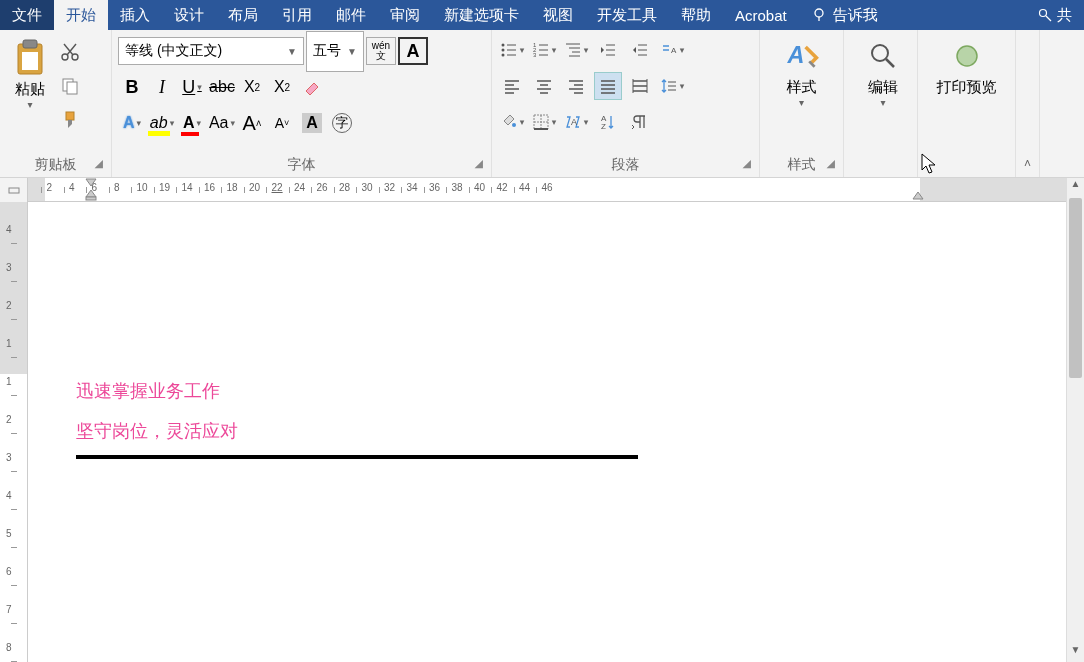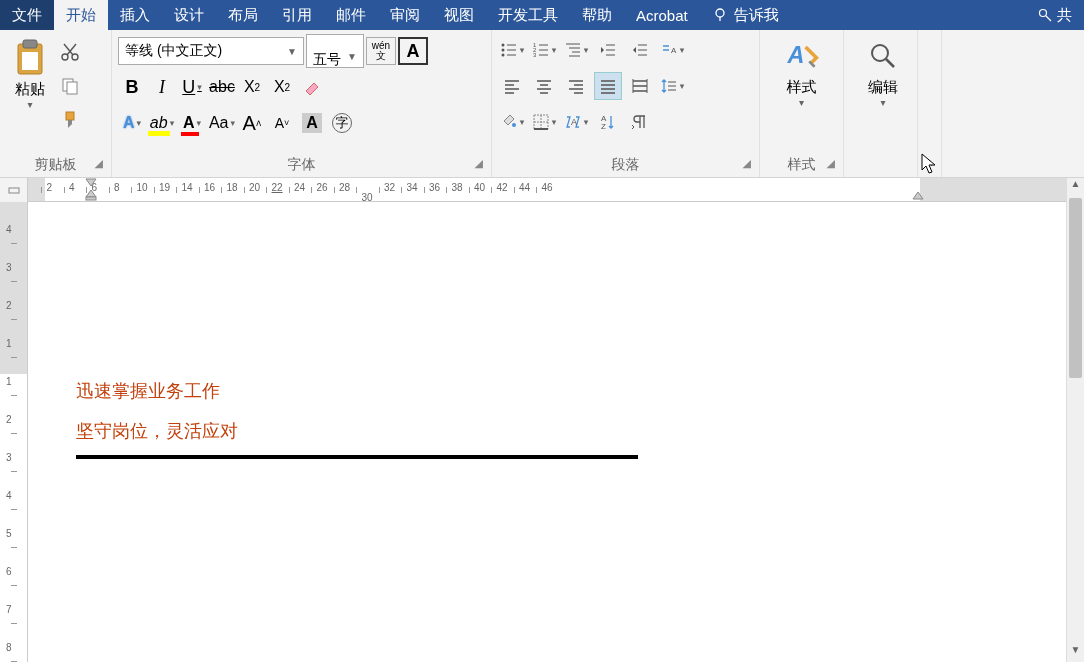--- a/index.html
+++ b/index.html
@@ -22,21 +22,21 @@
 .paste-btn { display: flex; flex-direction: column; align-items: center; padding: 4px 6px; cursor: pointer; }
 .paste-btn .icon { width: 36px; height: 40px; }
 .paste-label { font-size: 15px; margin-top: 2px; }
 .small-btns { display: flex; flex-direction: column; gap: 10px; margin-left: 4px; padding-top: 6px; }
 .small-btn { width: 24px; height: 24px; cursor: pointer; display: flex; align-items: center; justify-content: center; }
 
 .font-group .ribbon-group-content { flex-direction: column; gap: 2px; }
 .font-row { display: flex; align-items: center; gap: 2px; height: 34px; }
 .font-name { width: 186px; height: 28px; border: 1px solid #ababab; background: #fff; display: flex; align-items: center; padding: 0 6px; font-size: 14px; }
 .font-name .dd { margin-left: auto; font-size: 10px; color: #666; }
-.font-size { width: 58px; height: 34px; border: 1px solid #ababab; background: #fff; display: flex; padding: 16px 6px; font-size: 14px; }
+.font-size { width: 58px; height: 41px; border: 1px solid #ababab; background: #fff; display: flex; align-items: center; padding: 5px 6px; font-size: 14px; }
 .font-size .dd { margin-left: auto; font-size: 10px; color: #666; }
 .rbtn { min-width: 28px; height: 28px; display: flex; align-items: center; justify-content: center; cursor: pointer; font-size: 16px; position: relative; }
 .rbtn .dd { font-size: 9px; color: #666; margin-left: 2px; }
 .rbtn.bold { font-weight: bold; font-size: 18px; }
 .rbtn.italic { font-style: italic; font-family: "Times New Roman"; font-size: 18px; }
 .rbtn.underline { text-decoration: underline; font-size: 18px; }
 .rbtn.strike { text-decoration: line-through; }
 .wen-box { width: 30px; height: 28px; border: 1px solid #ababab; display: flex; flex-direction: column; align-items: center; justify-content: center; font-size: 10px; line-height: 10px; }
 .a-box { width: 30px; height: 28px; border: 2px solid #333; display: flex; align-items: center; justify-content: center; font-size: 18px; font-weight: bold; }
 
@@ -53,21 +53,21 @@
 .h-ruler .tick { position: absolute; top: 4px; }
 
 .doc-area { display: flex; height: 460px; background: #9b9b9b; }
 .v-ruler { width: 28px; background: #fff; border-right: 1px solid #ccc; position: relative; font-size: 10px; color: #666; }
 .v-ruler .vtick { position: absolute; left: 6px; }
 .page-wrap { flex: 1; background: #fff; position: relative; padding-top: 50px; }
 .page { background: #fff; margin: 0; padding: 120px 48px 40px 48px; position: relative; min-height: 420px; }
 .crop-mark { position: absolute; width: 24px; height: 24px; }
 .crop-tl { top: 170px; left: 80px; border-left: 1px solid #999; border-top: 1px solid #999; transform: rotate(180deg); }
 .crop-tr { top: 170px; right: 162px; border-right: 1px solid #999; border-top: 1px solid #999; transform: rotate(180deg); }
-.doc-line { font-size: 18px; line-height: 2.2; color: #c2410c; font-family: "SimSun", serif; }
+.doc-line { font-size: 18px; line-height: 2.2; color: #ec4899; font-family: "SimSun", serif; }
 .hr-line { border: none; border-top: 4px solid #000; margin: 4px 0 12px 0; width: 562px; }
 
 .scrollbar-v { position: absolute; right: 0; top: 178px; bottom: 0; width: 18px; background: #f0f0f0; border-left: 1px solid #ddd; }
 .scrollbar-v .thumb { position: absolute; left: 2px; right: 2px; top: 20px; height: 180px; background: #c1c1c1; border-radius: 2px; }
 .scrollbar-v .arr { position: absolute; left: 0; right: 0; height: 18px; text-align: center; font-size: 10px; color: #666; cursor: pointer; }
 
 .cursor { position: absolute; left: 920px; top: 152px; font-size: 18px; pointer-events: none; }
 
 svg { display: block; }
 </style>
@@ -76,20 +76,21 @@
 
 <div class="menubar">
   <div class="menu-item file">文件</div>
   <div class="menu-item active">开始</div>
   <div class="menu-item">插入</div>
   <div class="menu-item">设计</div>
   <div class="menu-item">布局</div>
   <div class="menu-item">引用</div>
   <div class="menu-item">邮件</div>
   <div class="menu-item">审阅</div>
+  <div class="menu-item">新建选项卡</div>
   <div class="menu-item">视图</div>
   <div class="menu-item">开发工具</div>
   <div class="menu-item">帮助</div>
   <div class="menu-item">Acrobat</div>
   <div class="menu-item">
     <span class="bulb-icon">
       <svg width="16" height="16" viewBox="0 0 16 16">
           <circle cx="8" cy="6" r="4" fill="none" stroke="#fff" stroke-width="1.3"></circle>
           <line x1="8" y1="10" x2="8" y2="14" stroke="#fff" stroke-width="1.3"></line>
         </svg>
@@ -443,20 +444,33 @@
               <line x1="19" y1="19" x2="27" y2="27" stroke="#555" stroke-width="2.5"></line>
             </svg>
         </span>
         <span class="blabel">编辑</span>
         <span style="font-size:10px;color:#666">▾</span>
       </div>
     </div>
     <div class="ribbon-group-label">&nbsp;</div>
   </div>
 
+  <div class="ribbon-group" style="width:98px">
+    <div class="ribbon-group-content" style="justify-content:center">
+      <div class="big-btn">
+        <span class="bicon">
+          <svg width="32" height="32" viewBox="0 0 32 32">
+              <circle cx="16" cy="16" r="10" fill="#b8d4a8" stroke="#7da860" stroke-width="1.5"></circle>
+            </svg>
+        </span>
+        <span class="blabel">打印预览</span>
+      </div>
+    </div>
+    <div class="ribbon-group-label">&nbsp;</div>
+  </div>
 
   <div class="ribbon-group" style="width:24px;justify-content:flex-end;align-items:center;color:#666;font-size:12px;padding-bottom:6px">˄</div>
 </div>
 
 <div class="ruler-area">
   <div class="ruler-corner">
     <svg width="12" height="12" viewBox="0 0 12 12">
         <rect x="1" y="4" width="10" height="5" fill="none" stroke="#888"></rect>
       </svg>
   </div>
@@ -484,21 +498,21 @@
       <div class="tick" style="left: 221px;">20</div>
       <div style="position: absolute; top: 9px; width: 1px; height: 6px; background: rgb(153, 153, 153); left: 215.75px;"></div>
       <div class="tick" style="left: 243.5px; text-decoration: underline;">22</div>
       <div style="position: absolute; top: 9px; width: 1px; height: 6px; background: rgb(153, 153, 153); left: 238.25px;"></div>
       <div class="tick" style="left: 266px;">24</div>
       <div style="position: absolute; top: 9px; width: 1px; height: 6px; background: rgb(153, 153, 153); left: 260.75px;"></div>
       <div class="tick" style="left: 288.5px;">26</div>
       <div style="position: absolute; top: 9px; width: 1px; height: 6px; background: rgb(153, 153, 153); left: 283.25px;"></div>
       <div class="tick" style="left: 311px;">28</div>
       <div style="position: absolute; top: 9px; width: 1px; height: 6px; background: rgb(153, 153, 153); left: 305.75px;"></div>
-      <div class="tick" style="left: 333.5px; margin-top: 10px;">30</div>
+      <div class="tick" style="left: 333.5px;">30</div>
       <div style="position: absolute; top: 9px; width: 1px; height: 6px; background: rgb(153, 153, 153); left: 328.25px;"></div>
       <div class="tick" style="left: 356px;">32</div>
       <div style="position: absolute; top: 9px; width: 1px; height: 6px; background: rgb(153, 153, 153); left: 350.75px;"></div>
       <div class="tick" style="left: 378.5px;">34</div>
       <div style="position: absolute; top: 9px; width: 1px; height: 6px; background: rgb(153, 153, 153); left: 373.25px;"></div>
       <div class="tick" style="left: 401px;">36</div>
       <div style="position: absolute; top: 9px; width: 1px; height: 6px; background: rgb(153, 153, 153); left: 395.75px;"></div>
       <div class="tick" style="left: 423.5px;">38</div>
       <div style="position: absolute; top: 9px; width: 1px; height: 6px; background: rgb(153, 153, 153); left: 418.25px;"></div>
       <div class="tick" style="left: 446px;">40</div>

